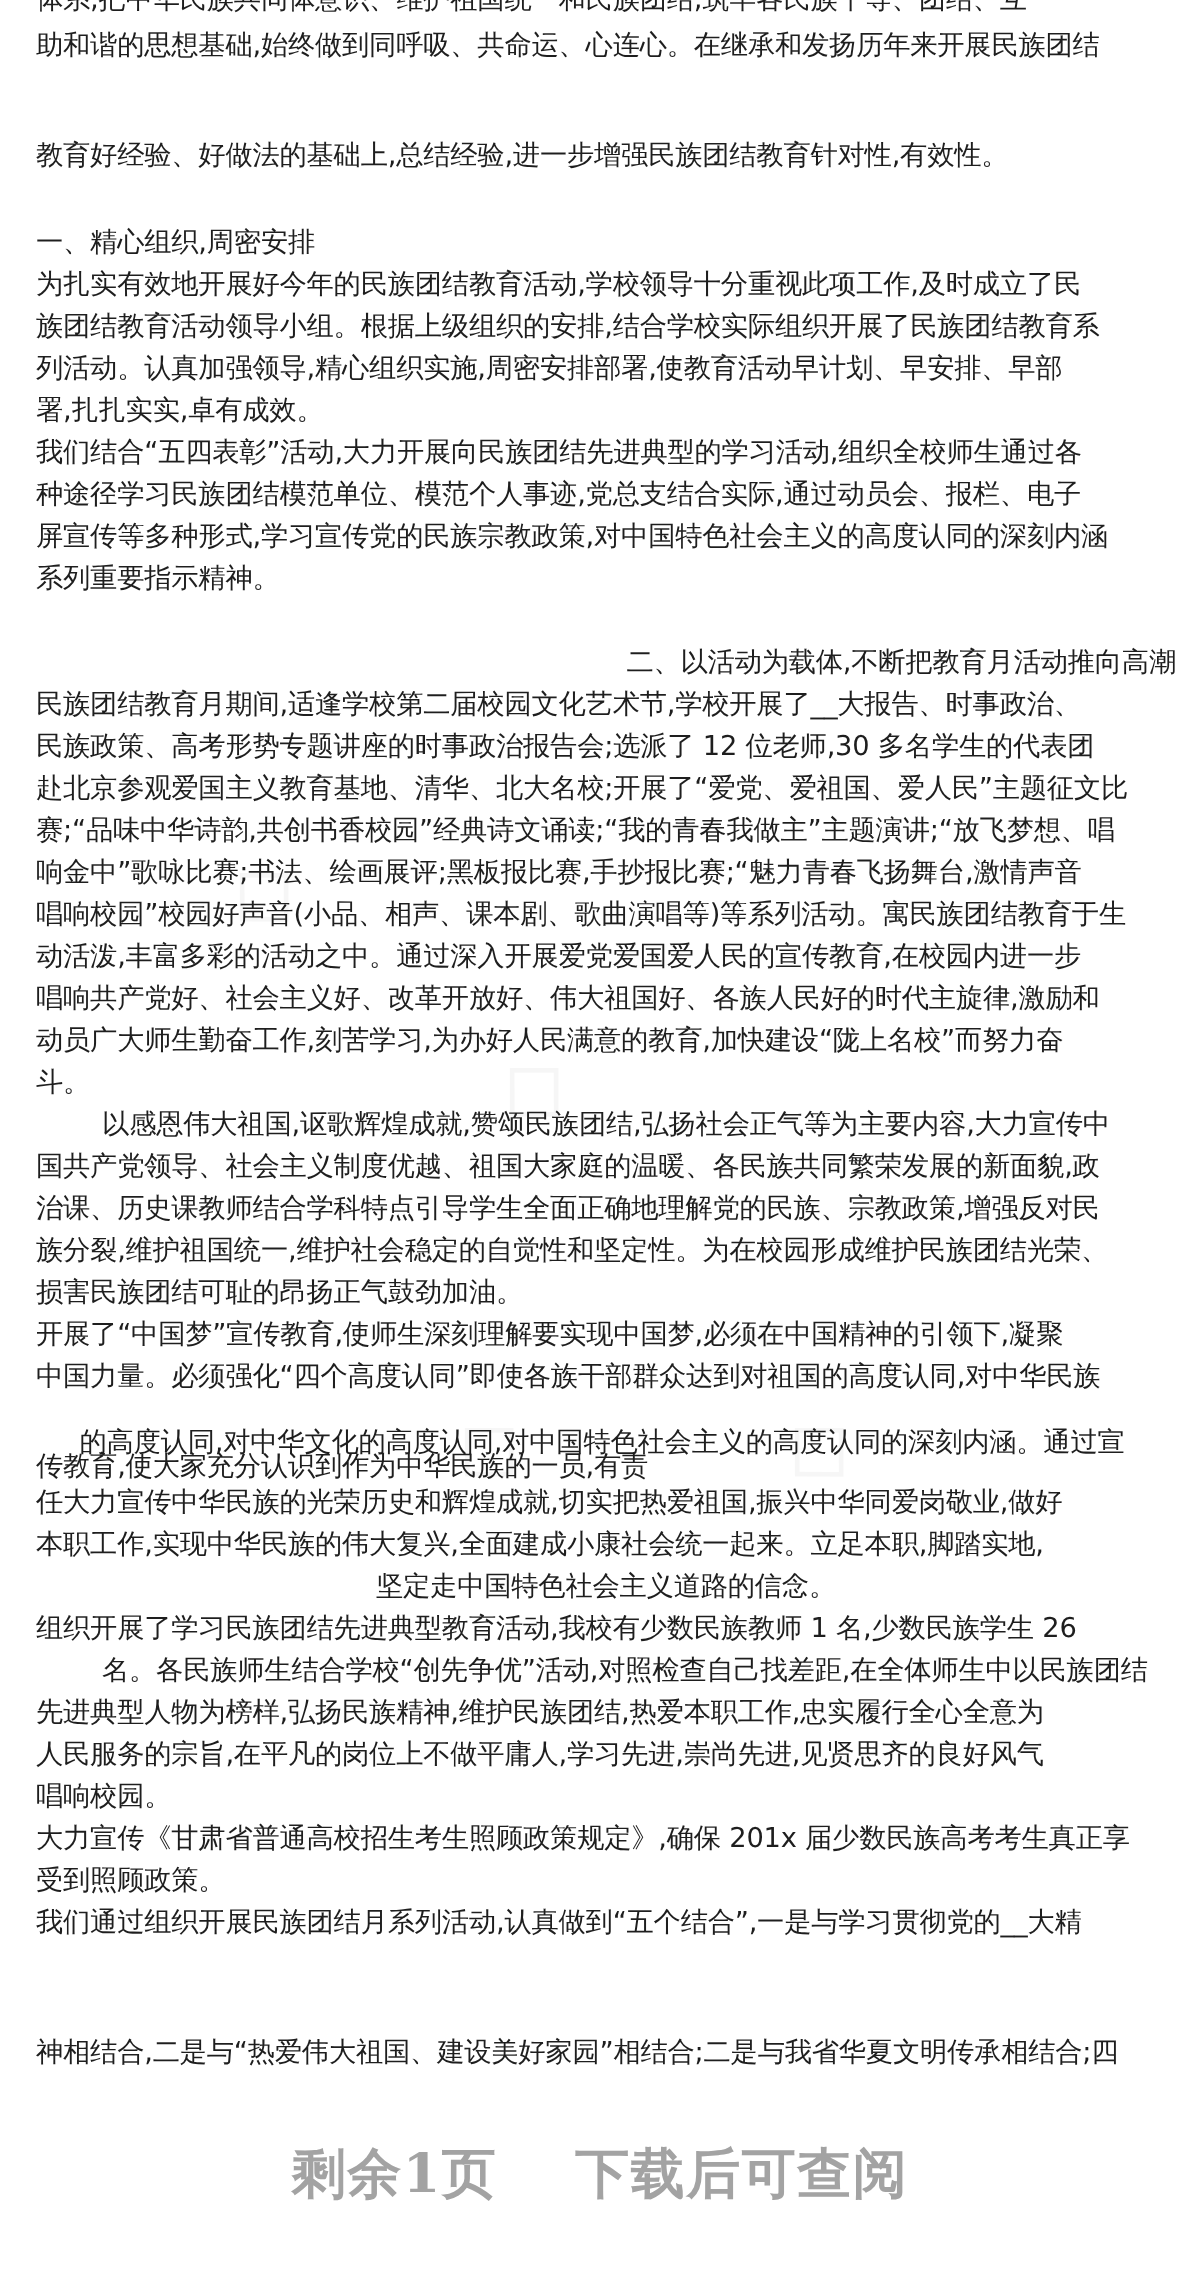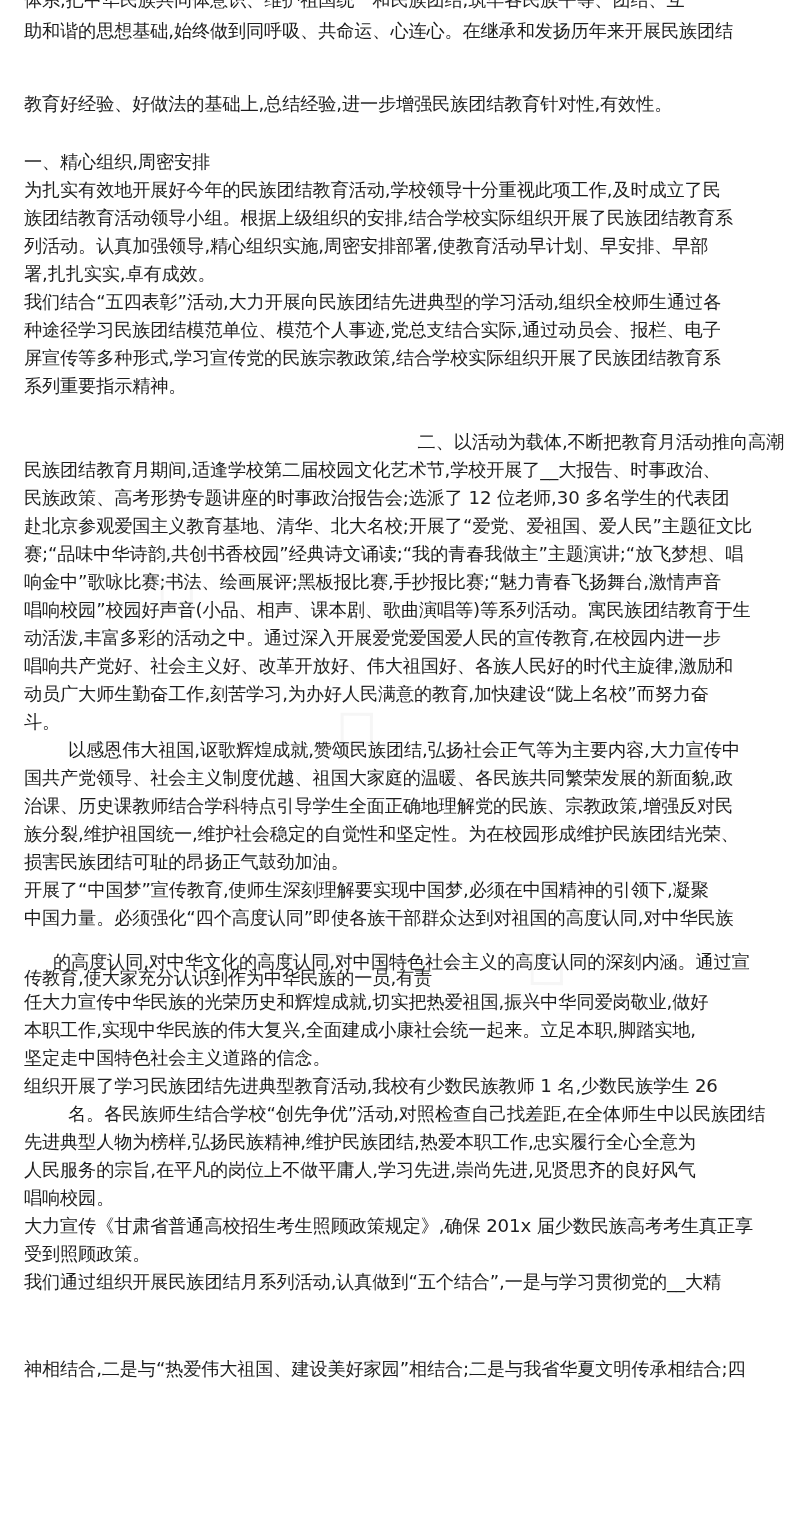--- a/index.html
+++ b/index.html
@@ -39,21 +39,21 @@
       <div class="line" style="top: -12px;">体系,把中华民族共同体意识、维护祖国统一和民族团结,筑牢各民族平等、团结、互</div>
       <div class="line" style="top: 19px;">助和谐的思想基础,始终做到同呼吸、共命运、心连心。在继承和发扬历年来开展民族团结</div>
       <div class="line" style="top: 92px;">教育好经验、好做法的基础上,总结经验,进一步增强民族团结教育针对性,有效性。</div>
       <div class="line" style="top: 150px;">一、精心组织,周密安排</div>
       <div class="line" style="top: 178px;">为扎实有效地开展好今年的民族团结教育活动,学校领导十分重视此项工作,及时成立了民</div>
       <div class="line" style="top: 206px;">族团结教育活动领导小组。根据上级组织的安排,结合学校实际组织开展了民族团结教育系</div>
       <div class="line" style="top: 234px;">列活动。认真加强领导,精心组织实施,周密安排部署,使教育活动早计划、早安排、早部</div>
       <div class="line" style="top: 262px;">署,扎扎实实,卓有成效。</div>
       <div class="line" style="top: 290px;">我们结合“五四表彰”活动,大力开展向民族团结先进典型的学习活动,组织全校师生通过各</div>
       <div class="line" style="top: 318px;">种途径学习民族团结模范单位、模范个人事迹,党总支结合实际,通过动员会、报栏、电子</div>
-      <div class="line" style="top: 346px;">屏宣传等多种形式,学习宣传党的民族宗教政策,结合学校实际组织开展了民族团结教育系</div>
+      <div class="line" style="top: 346px;">屏宣传等多种形式,学习宣传党的民族宗教政策,对中国特色社会主义的高度认同的深刻内涵</div>
       <div class="line" style="top: 374px;">系列重要指示精神。</div>
       <div class="line" style="top: 430px; text-align: right;">二、以活动为载体,不断把教育月活动推向高潮</div>
       <div class="line" style="top: 458px;">民族团结教育月期间,适逢学校第二届校园文化艺术节,学校开展了__大报告、时事政治、</div>
       <div class="line" style="top: 486px;">民族政策、高考形势专题讲座的时事政治报告会;选派了 12 位老师,30 多名学生的代表团</div>
       <div class="line" style="top: 514px;">赴北京参观爱国主义教育基地、清华、北大名校;开展了“爱党、爱祖国、爱人民”主题征文比</div>
       <div class="line" style="top: 542px;">赛;“品味中华诗韵,共创书香校园”经典诗文诵读;“我的青春我做主”主题演讲;“放飞梦想、唱</div>
       <div class="line" style="top: 570px;">响金中”歌咏比赛;书法、绘画展评;黑板报比赛,手抄报比赛;“魅力青春飞扬舞台,激情声音</div>
       <div class="line" style="top: 598px;">唱响校园”校园好声音(小品、相声、课本剧、歌曲演唱等)等系列活动。寓民族团结教育于生</div>
       <div class="line" style="top: 626px;">动活泼,丰富多彩的活动之中。通过深入开展爱党爱国爱人民的宣传教育,在校园内进一步</div>
       <div class="line" style="top: 654px;">唱响共产党好、社会主义好、改革开放好、伟大祖国好、各族人民好的时代主旋律,激励和</div>
@@ -63,25 +63,29 @@
       <div class="line" style="top: 766px;">国共产党领导、社会主义制度优越、祖国大家庭的温暖、各民族共同繁荣发展的新面貌,政</div>
       <div class="line" style="top: 794px;">治课、历史课教师结合学科特点引导学生全面正确地理解党的民族、宗教政策,增强反对民</div>
       <div class="line" style="top: 822px;">族分裂,维护祖国统一,维护社会稳定的自觉性和坚定性。为在校园形成维护民族团结光荣、</div>
       <div class="line" style="top: 850px;">损害民族团结可耻的昂扬正气鼓劲加油。</div>
       <div class="line" style="top: 878px;">开展了“中国梦”宣传教育,使师生深刻理解要实现中国梦,必须在中国精神的引领下,凝聚</div>
       <div class="line" style="top: 906px;">中国力量。必须强化“四个高度认同”即使各族干部群众达到对祖国的高度认同,对中华民族</div>
       <div class="line" style="top: 950px; margin-left: 29px;">的高度认同,对中华文化的高度认同,对中国特色社会主义的高度认同的深刻内涵。通过宣</div>
       <div class="line" style="top: 966px;">传教育,使大家充分认识到作为中华民族的一员,有责</div>
       <div class="line" style="top: 990px;">任大力宣传中华民族的光荣历史和辉煌成就,切实把热爱祖国,振兴中华同爱岗敬业,做好</div>
       <div class="line" style="top: 1018px;">本职工作,实现中华民族的伟大复兴,全面建成小康社会统一起来。立足本职,脚踏实地,</div>
-      <div class="line" style="top: 1046px;">坚定走中国特色社会主义道路的信念。</div>
+      <div class="line" style="top: 1046px; text-align: center;">坚定走中国特色社会主义道路的信念。</div>
       <div class="line" style="top: 1074px;">组织开展了学习民族团结先进典型教育活动,我校有少数民族教师 1 名,少数民族学生 26</div>
       <div class="line" style="top: 1102px; margin-left: 44px;">名。各民族师生结合学校“创先争优”活动,对照检查自己找差距,在全体师生中以民族团结</div>
       <div class="line" style="top: 1130px;">先进典型人物为榜样,弘扬民族精神,维护民族团结,热爱本职工作,忠实履行全心全意为</div>
       <div class="line" style="top: 1158px;">人民服务的宗旨,在平凡的岗位上不做平庸人,学习先进,崇尚先进,见贤思齐的良好风气</div>
       <div class="line" style="top: 1186px;">唱响校园。</div>
       <div class="line" style="top: 1214px;">大力宣传《甘肃省普通高校招生考生照顾政策规定》,确保 201x 届少数民族高考考生真正享</div>
       <div class="line" style="top: 1242px;">受到照顾政策。</div>
       <div class="line" style="top: 1270px;">我们通过组织开展民族团结月系列活动,认真做到“五个结合”,一是与学习贯彻党的__大精</div>
       <div class="line" style="top: 1357px;">神相结合,二是与“热爱伟大祖国、建设美好家园”相结合;二是与我省华夏文明传承相结合;四</div>
     </div>
 
+  <div class="footer-banner">
+    <span>剩余1页</span>
+    <span>下载后可查阅</span>
+  </div>
 </div>
 
 </body></html>

